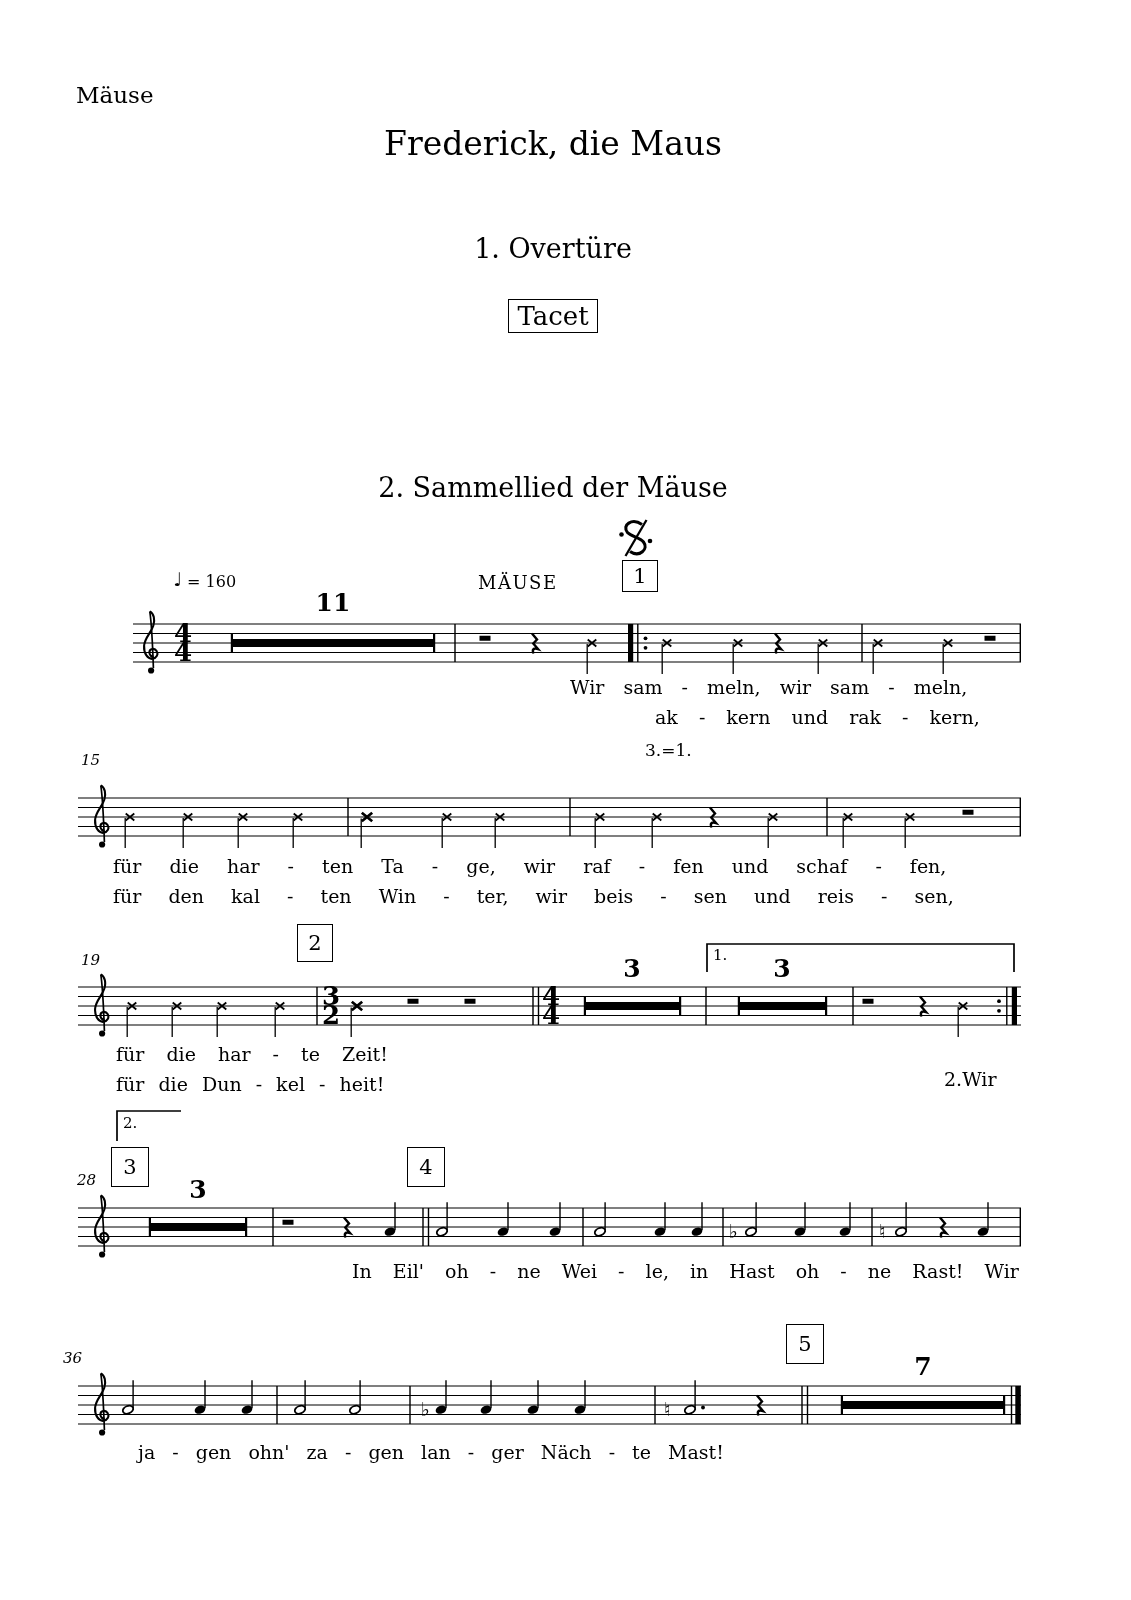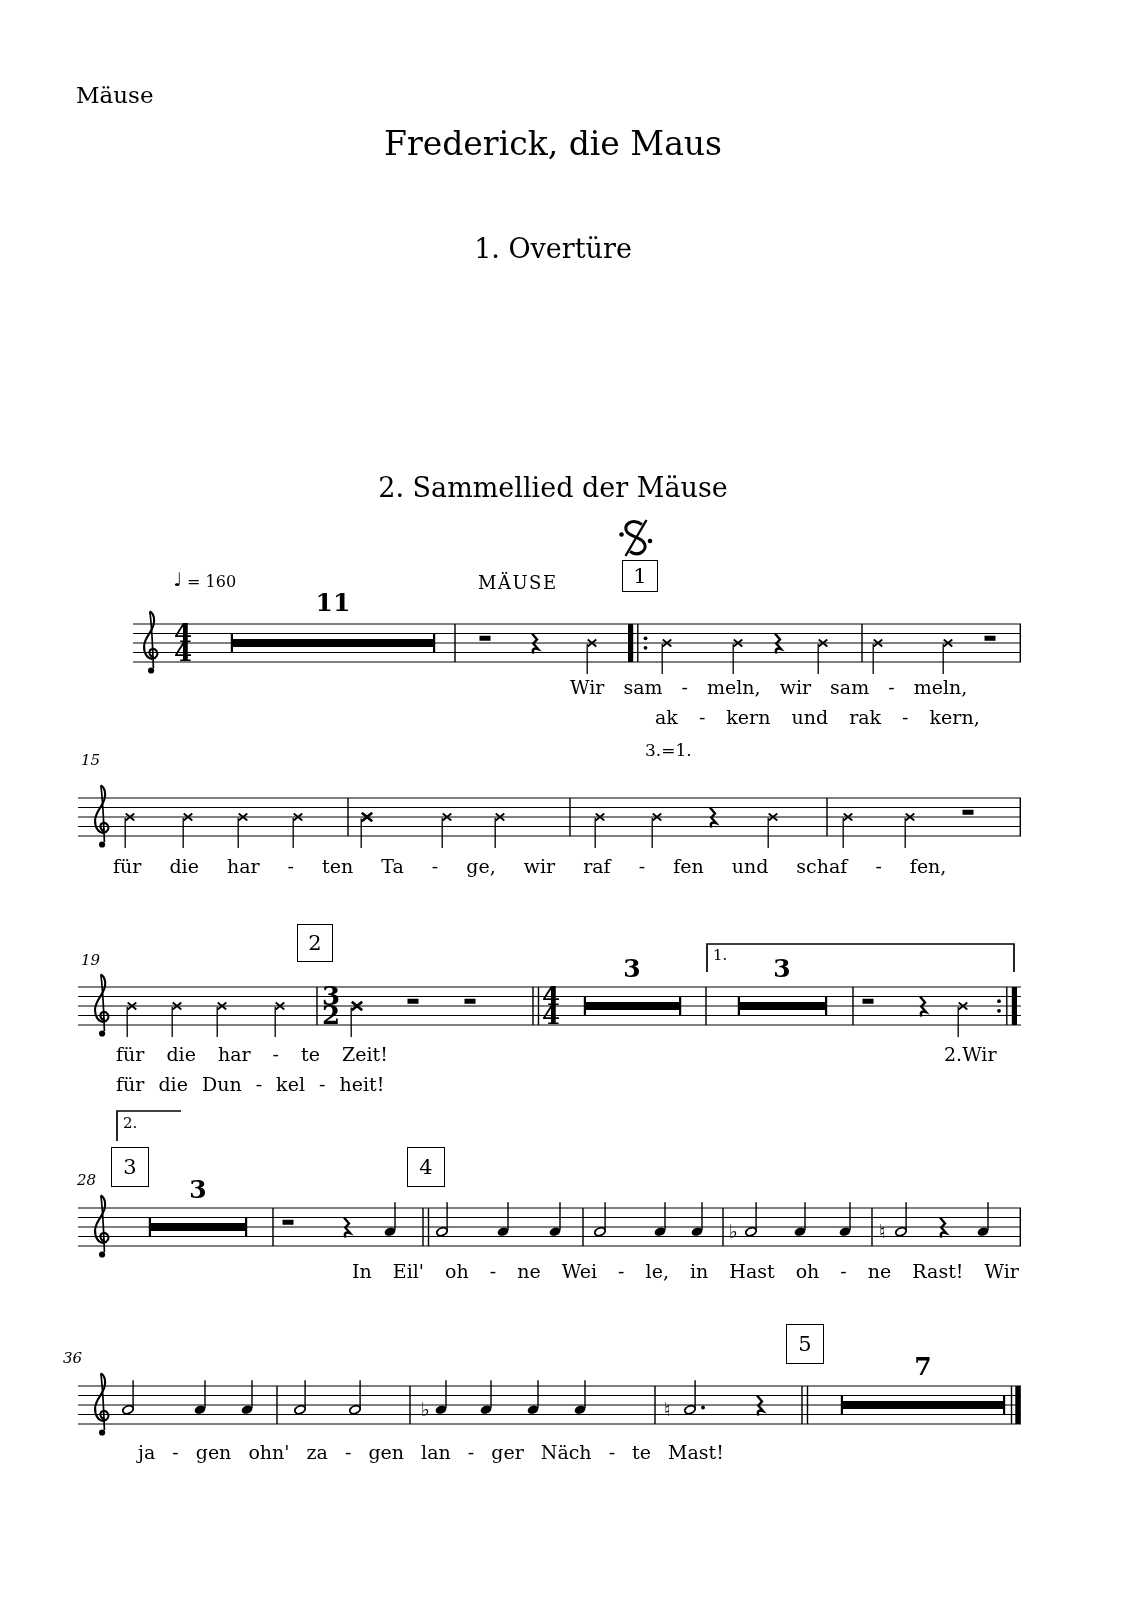--- a/index.html
+++ b/index.html
@@ -208,20 +208,23 @@
       </g>
     </g>
   </svg>
 
   <div class="abs instrument" style="left:76px;top:82px;">Mäuse</div>
 
   <div class="abs center title" style="top:124px;">Frederick, die Maus</div>
 
   <div class="abs center heading" style="top:233px;">1. Overtüre</div>
 
+  <div class="abs center" style="top:299px;">
+    <span class="tacet">Tacet</span>
+  </div>
 
   <div class="abs center heading" style="top:472px;">2. Sammellied der Mäuse</div>
 
   <div class="abs voice" style="left:478px;top:572px;">MÄUSE</div>
 
   <div class="abs tempo" style="left:173px;top:569px;">
     <span class="glyph">♩</span>
     <span>= 160</span>
   </div>
 
@@ -243,19 +246,20 @@
   <div class="abs mrest" style="left:923px;top:1352px;">7</div>
 
   <div class="abs volta" style="left:713px;top:946px;">1.</div>
   <div class="abs volta" style="left:123px;top:1114px;">2.</div>
 
   <div class="abs vnote" style="left:645px;top:740px;">3.=1.</div>
 
   <div class="abs lyr" style="left:570px;top:676px;word-spacing:13px;">Wir sam - meln, wir sam - meln,</div>
   <div class="abs lyr" style="left:655px;top:706px;word-spacing:15px;">ak - kern und rak - kern,</div>
   <div class="abs lyr" style="left:113px;top:855px;word-spacing:22px;">für die har - ten Ta - ge, wir raf - fen und schaf - fen,</div>
+  <div class="abs lyr" style="left:113px;top:885px;word-spacing:21px;">für den kal - ten Win - ter, wir beis - sen und reis - sen,</div>
   <div class="abs lyr" style="left:116px;top:1043px;word-spacing:16px;">für die har - te Zeit!</div>
-  <div class="abs lyr" style="left:944px;top:1043px;text-align:center;">2.Wir</div>
+  <div class="abs lyr" style="left:944px;top:1068px;text-align:center;">2.Wir</div>
   <div class="abs lyr" style="left:116px;top:1073px;word-spacing:8px;">für die Dun - kel - heit!</div>
   <div class="abs lyr" style="left:352px;top:1260px;word-spacing:15px;">In Eil' oh - ne Wei - le, in Hast oh - ne Rast! Wir</div>
   <div class="abs lyr" style="left:138px;top:1441px;word-spacing:11px;">ja - gen ohn' za - gen lan - ger Näch - te Mast!</div>
 
 </div>
 
 </body></html>

